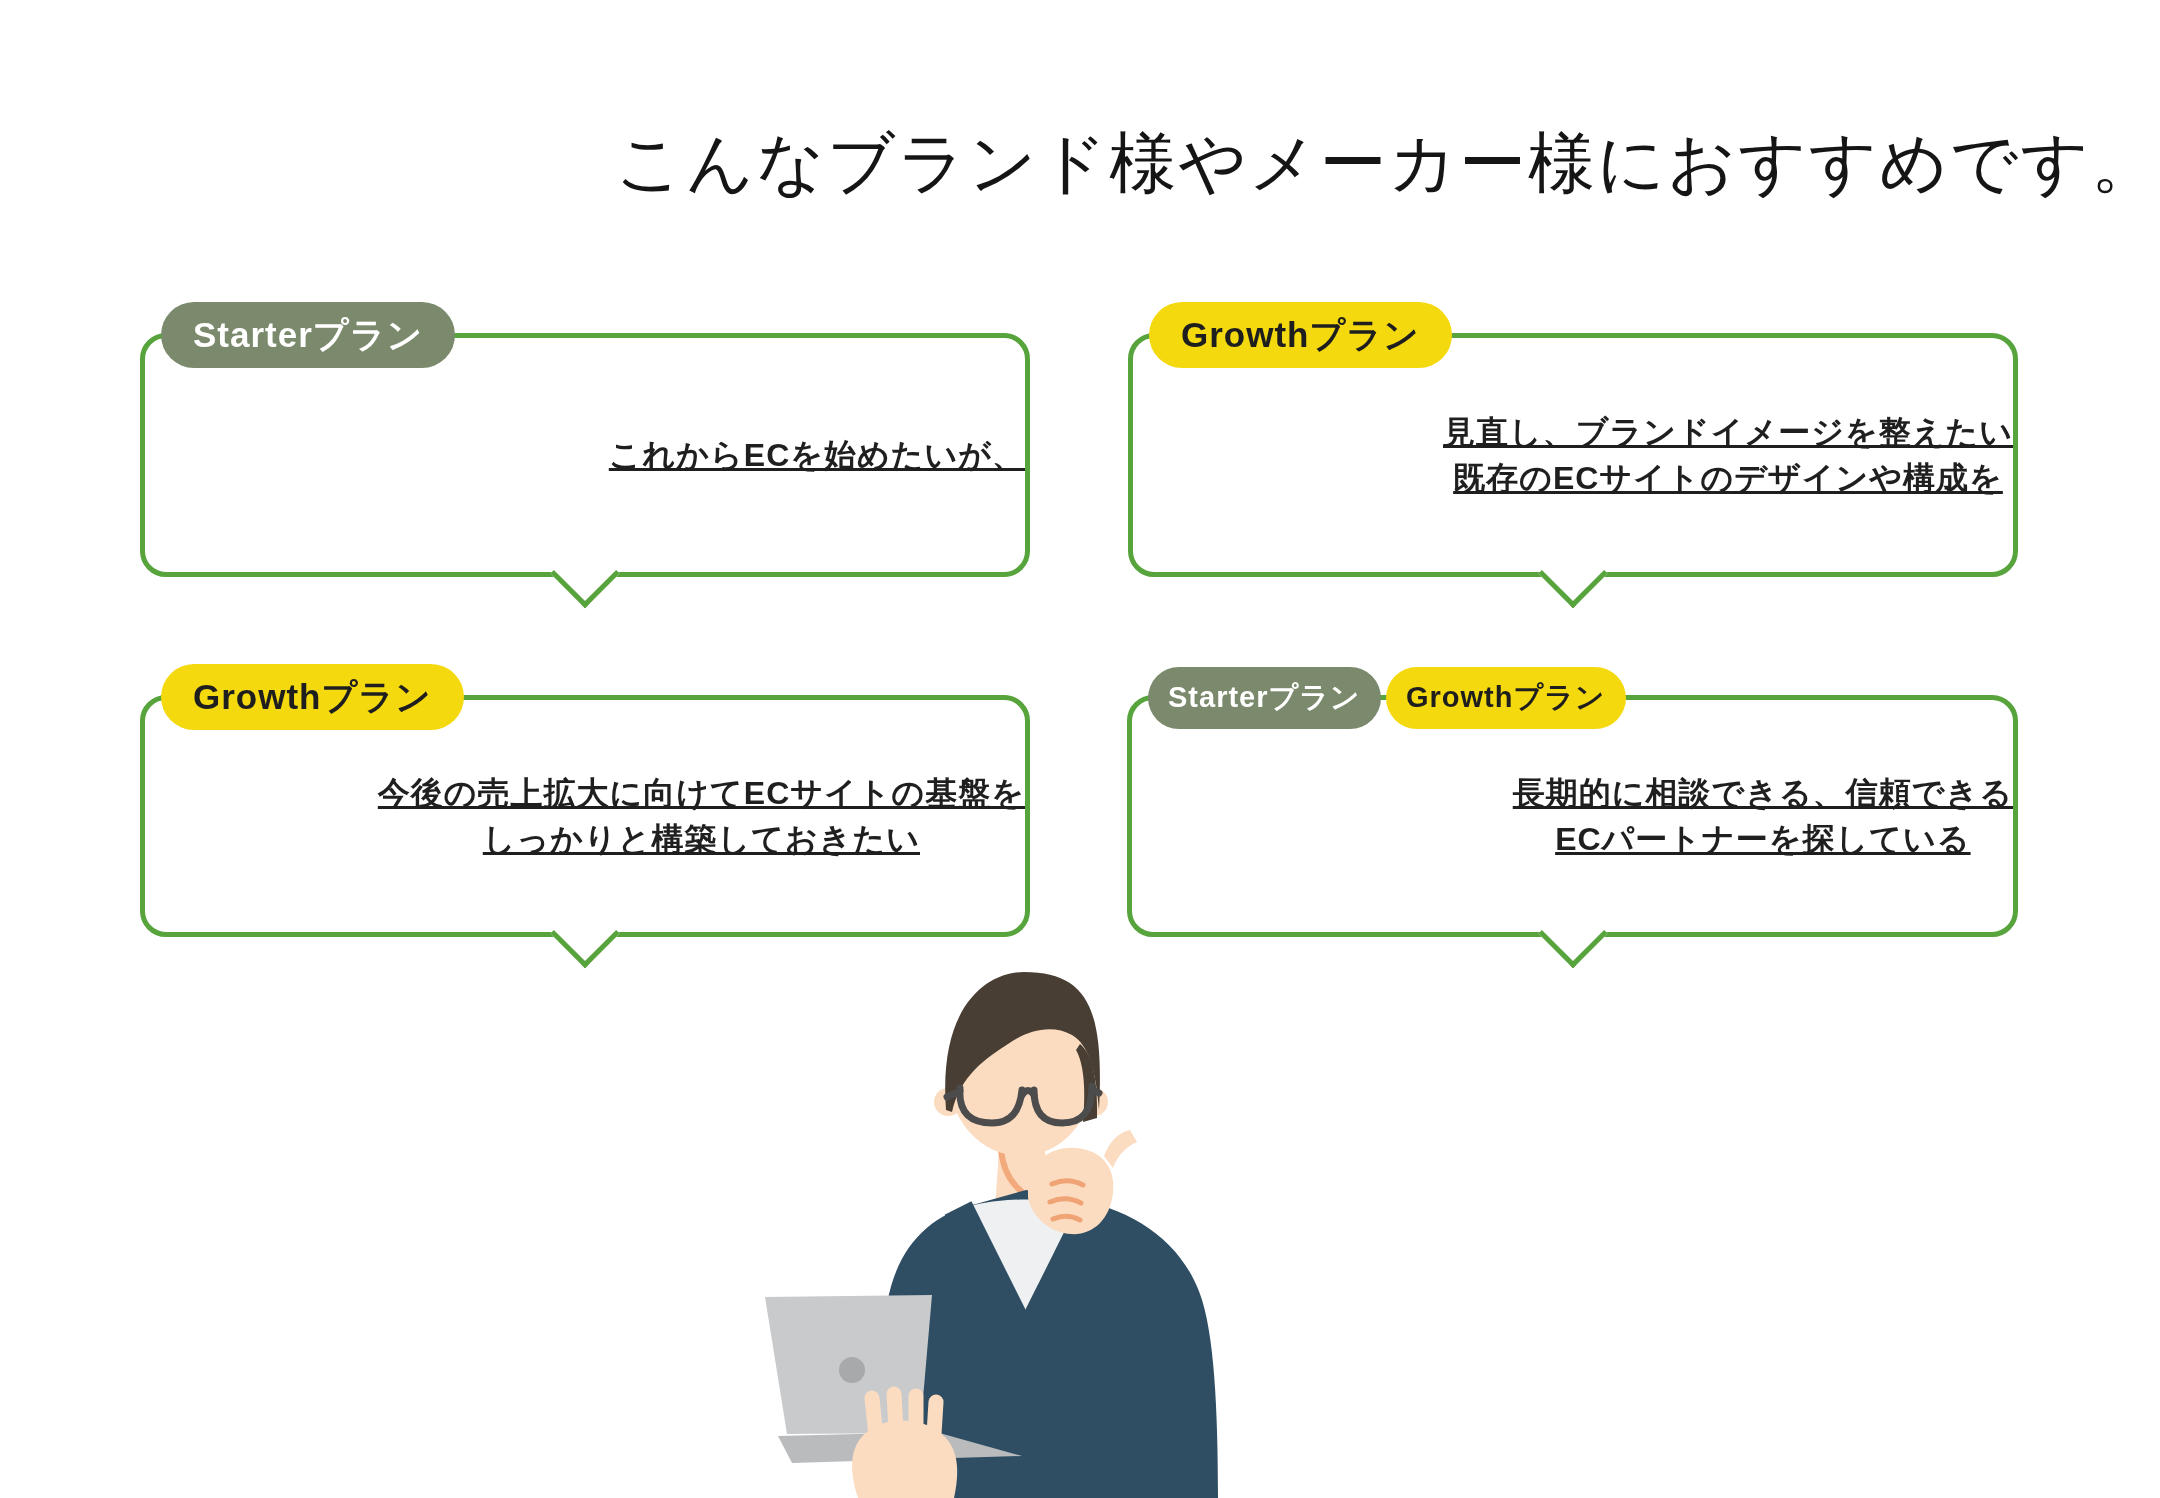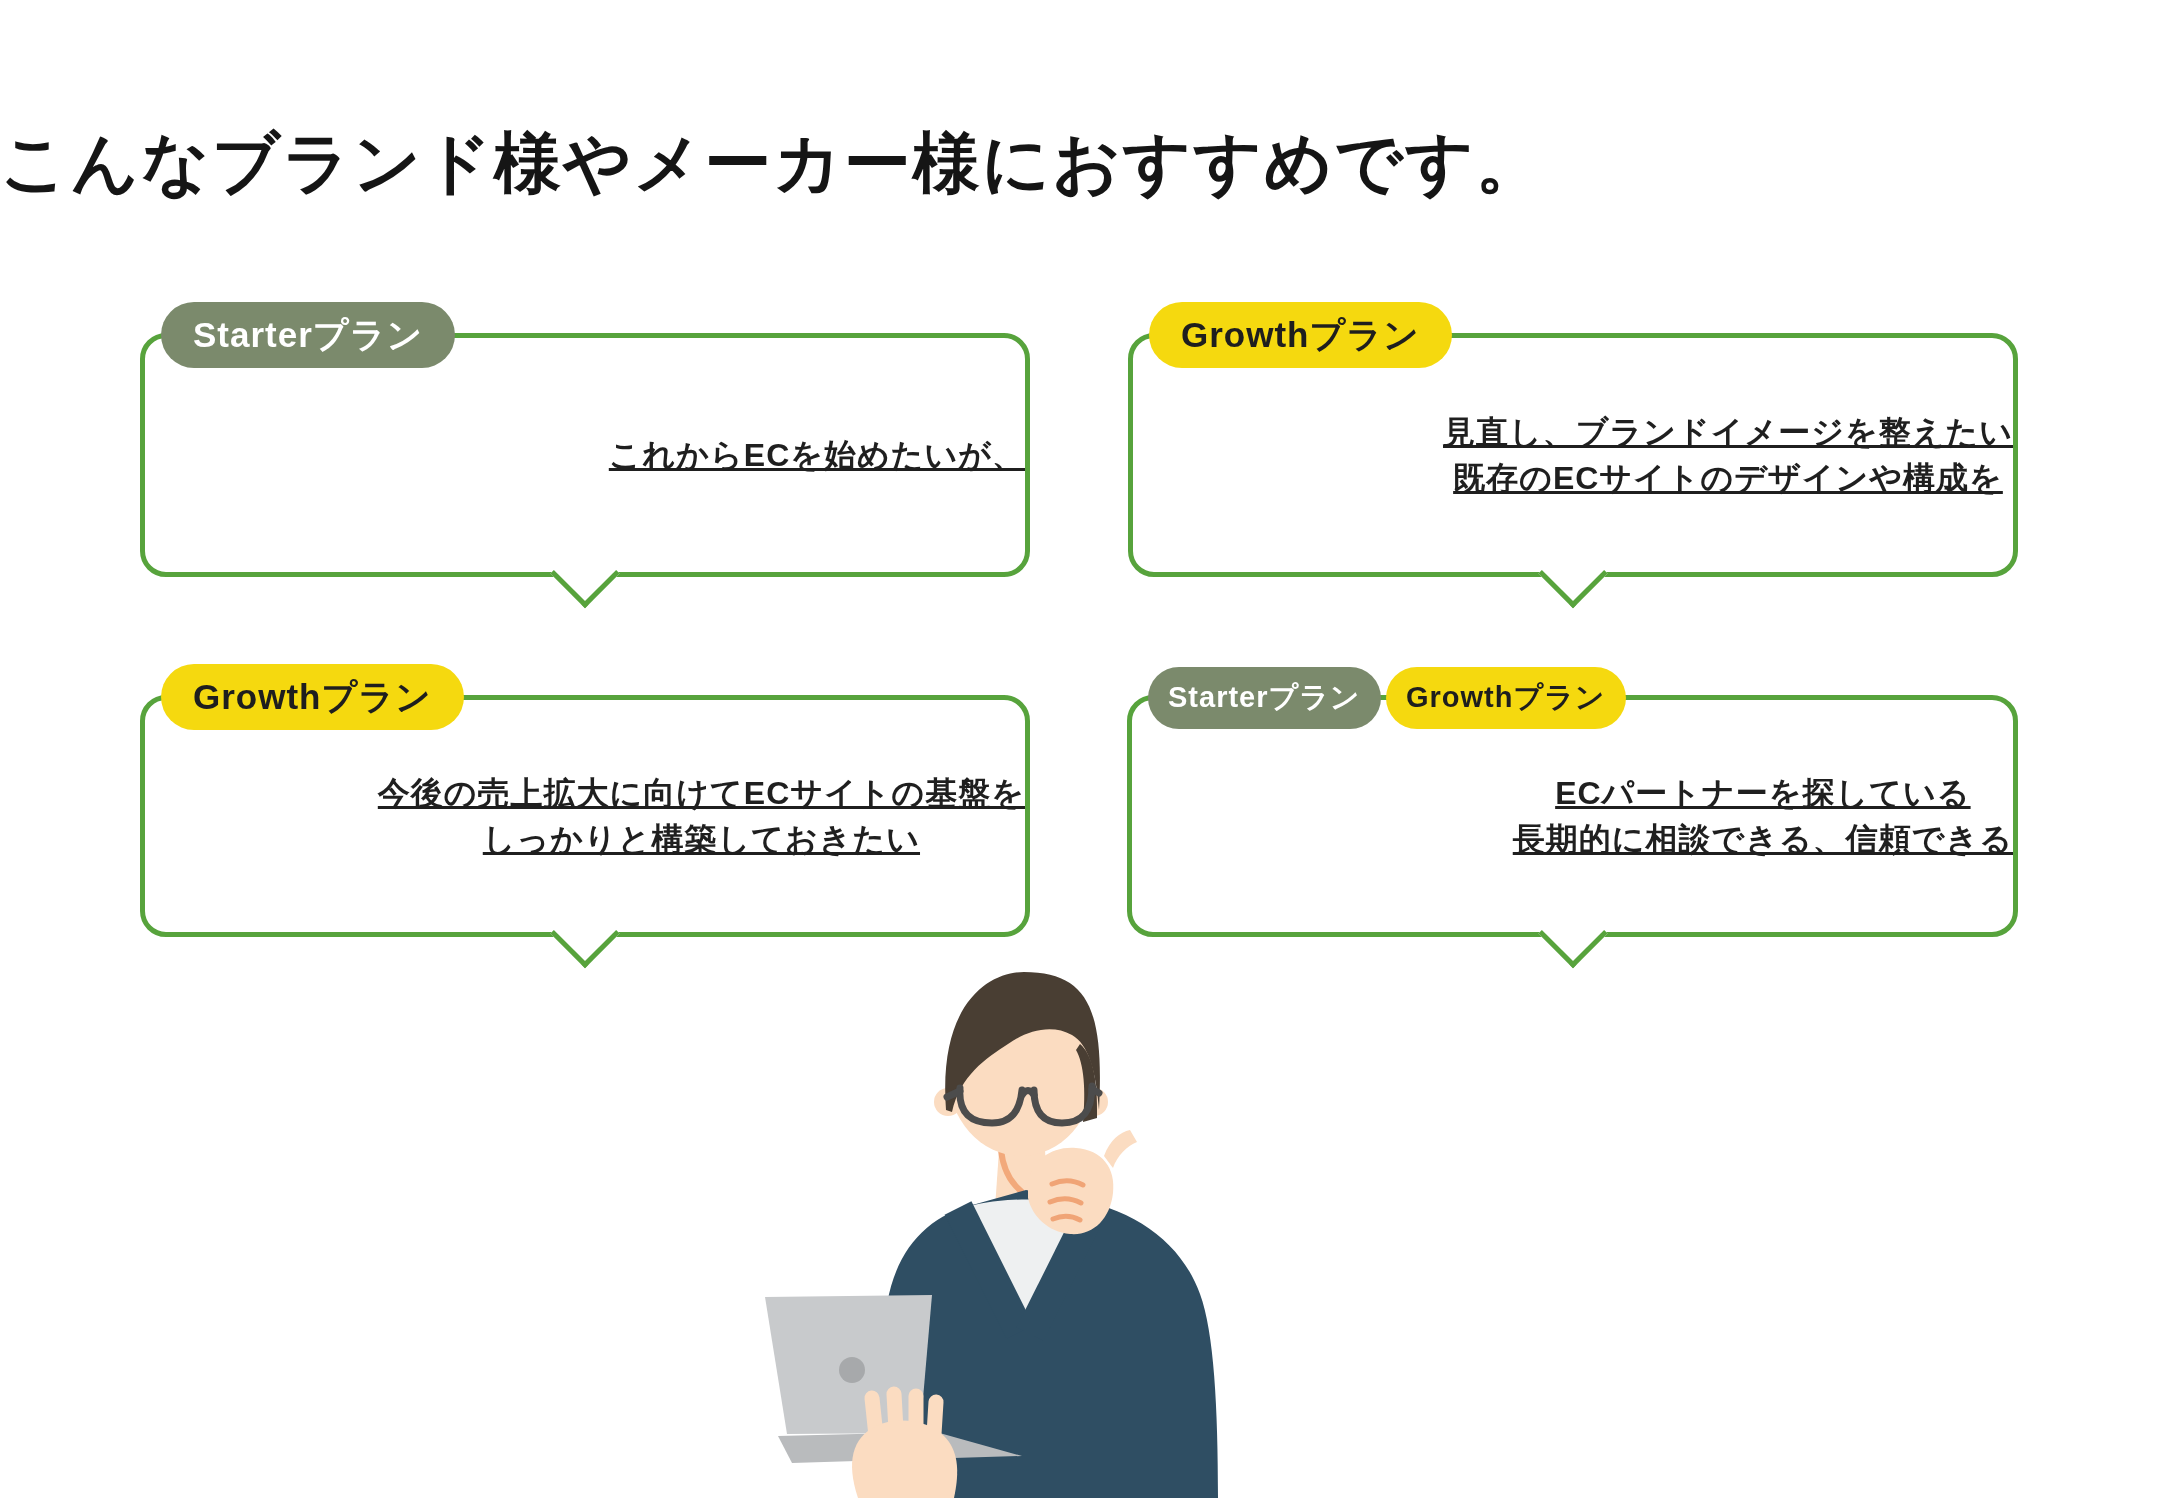--- a/index.html
+++ b/index.html
@@ -13,21 +13,21 @@
     --body-text:#1f1f1f;
     --background:#ffffff;
   }
   .stage{
     position:relative; width:2160px; height:1498px;
     background:var(--background); overflow:hidden;
     font-family:"Liberation Sans","DejaVu Sans",sans-serif;
   }
   .title{
     position:absolute; top:118px; left:0; width:100%;
-    text-align:left; font-size:67px; font-weight:700;
+    text-align:right; font-size:67px; font-weight:400;
     letter-spacing:2px; color:var(--title-text); white-space:nowrap;
   }
   .card{
     position:absolute; width:890px; height:244px; box-sizing:border-box;
     background:#ffffff; border:5px solid var(--border-green);
     border-radius:26px;
     display:flex; align-items:center; justify-content:flex-end;
   }
   .card-1{ left:140px;  top:333px; }
   .card-2{ left:1128px; top:333px; }
@@ -87,22 +87,22 @@
       <div>今後の売上拡大に向けてECサイトの基盤を</div>
       <div>しっかりと構築しておきたい</div>
     </div>
     <div class="tail"></div>
   </div>
 
   <div class="card card-4">
     <div class="badge olive">Starterプラン</div>
     <div class="badge yellow second">Growthプラン</div>
     <div class="card-text">
+      <div>長期的に相談できる、信頼できる</div>
       <div>ECパートナーを探している</div>
-      <div>長期的に相談できる、信頼できる</div>
     </div>
     <div class="tail"></div>
   </div>
 
   <svg class="person" viewBox="0 0 700 548" aria-hidden="true">
 
     <path d="M300,186 L344,186 L349,258 C330,271 313,271 295,258 Z" fill="#fbdcc1"></path>
     <path d="M301,200 C303,218 310,232 321,241" stroke="#f2a97b" stroke-width="6" fill="none" stroke-linecap="round"></path>
 
     <circle cx="248" cy="152" r="14" fill="#fbdcc1"></circle>

